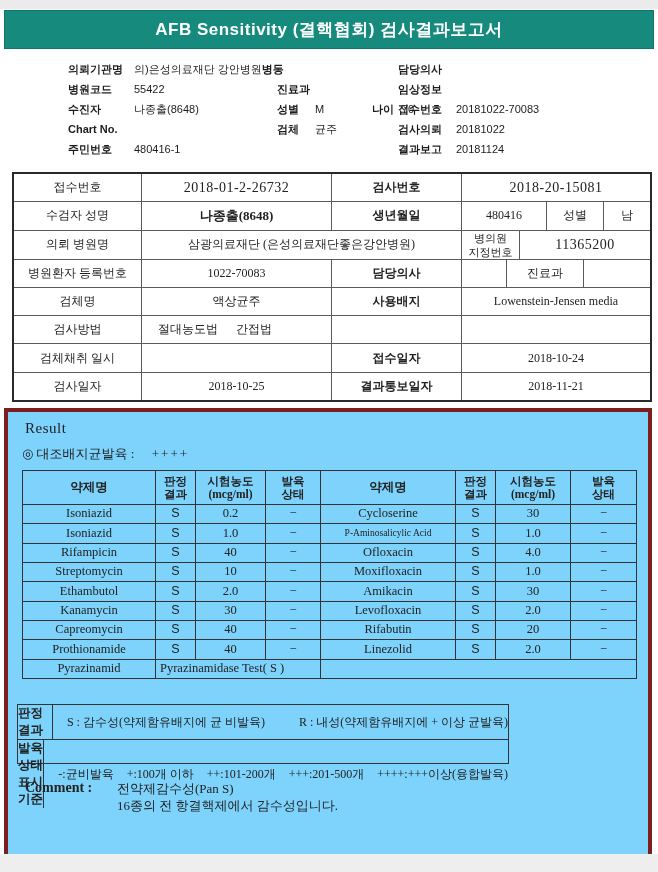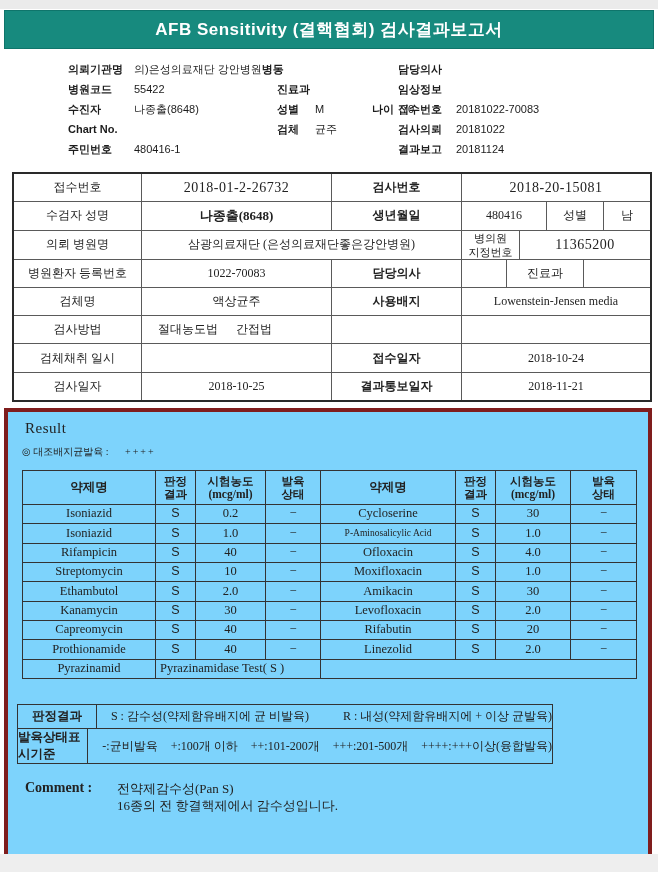--- a/index.html
+++ b/index.html
@@ -55,21 +55,21 @@
   .pre{white-space:pre-line;font-family:Liberation Serif, serif;}
   .prespace{white-space:pre;justify-content:flex-start;padding-left:16px;}
 
   
   .result-box{
     position:absolute;left:4px;top:408px;width:640px;height:443px;
     border:4px solid #7f1d1d;background:#7dd3fc;
     font-family:"Liberation Serif","DejaVu Serif",serif;color:#222;
   }
   .result-title{position:absolute;left:17px;top:8px;font-size:15px;letter-spacing:.5px;}
-  .control-line{position:absolute;left:14px;top:33px;font-size:10px;}
+  .control-line{position:absolute;left:14px;top:33px;font-size:13px;}
   .control-line .plus{margin-left:14px;letter-spacing:2px;}
 
   .drug-table{
     position:absolute;left:14px;top:58px;width:615px;height:209px;
     border:1.5px solid #333;display:flex;flex-direction:column;box-sizing:border-box;
   }
   .dt-row{display:flex;border-bottom:1px solid #333;flex:1;}
   .dt-row:last-child{border-bottom:none;}
   .dt-header{flex:0 0 33px;font-weight:bold;}
   .dt-cell{
@@ -80,21 +80,21 @@
   .hsmall{font-size:11.5px;}
   .c-drug{width:133px;} .c-judge{width:40px;} .c-conc{width:70px;} .c-growth{width:55px;}
   .c-drug2{width:135px;} .c-judge2{width:40px;} .c-conc2{width:75px;}
   .c-growthlast{flex:1;}
   .c-merge-left{width:165px;justify-content:flex-start;padding-left:4px;font-size:12.5px;}
   .c-merge-right{flex:1;border-right:none;}
   .judge-s{font-family:"Liberation Sans",sans-serif;font-size:12.5px;}
   .smalldrug{font-size:9.5px;}
 
   .legend-table{
-    position:absolute;left:9px;top:292px;width:536px;height:60px;
+    position:absolute;left:9px;top:292px;width:492px;height:60px;
     border:1.5px solid #333;display:flex;flex-direction:column;box-sizing:border-box;
   }
   .lg-row{flex:1;display:flex;border-bottom:1px solid #333;}
   .lg-row:last-child{border-bottom:none;}
   .lg-label{
     width:120px;border-right:1px solid #333;display:flex;align-items:center;justify-content:center;
     font-weight:bold;font-size:12.5px;
   }
   .lg-text{flex:1;display:flex;align-items:center;padding-left:14px;font-size:12px;gap:34px;white-space:nowrap;}
   .lg-text2{gap:13px;}

